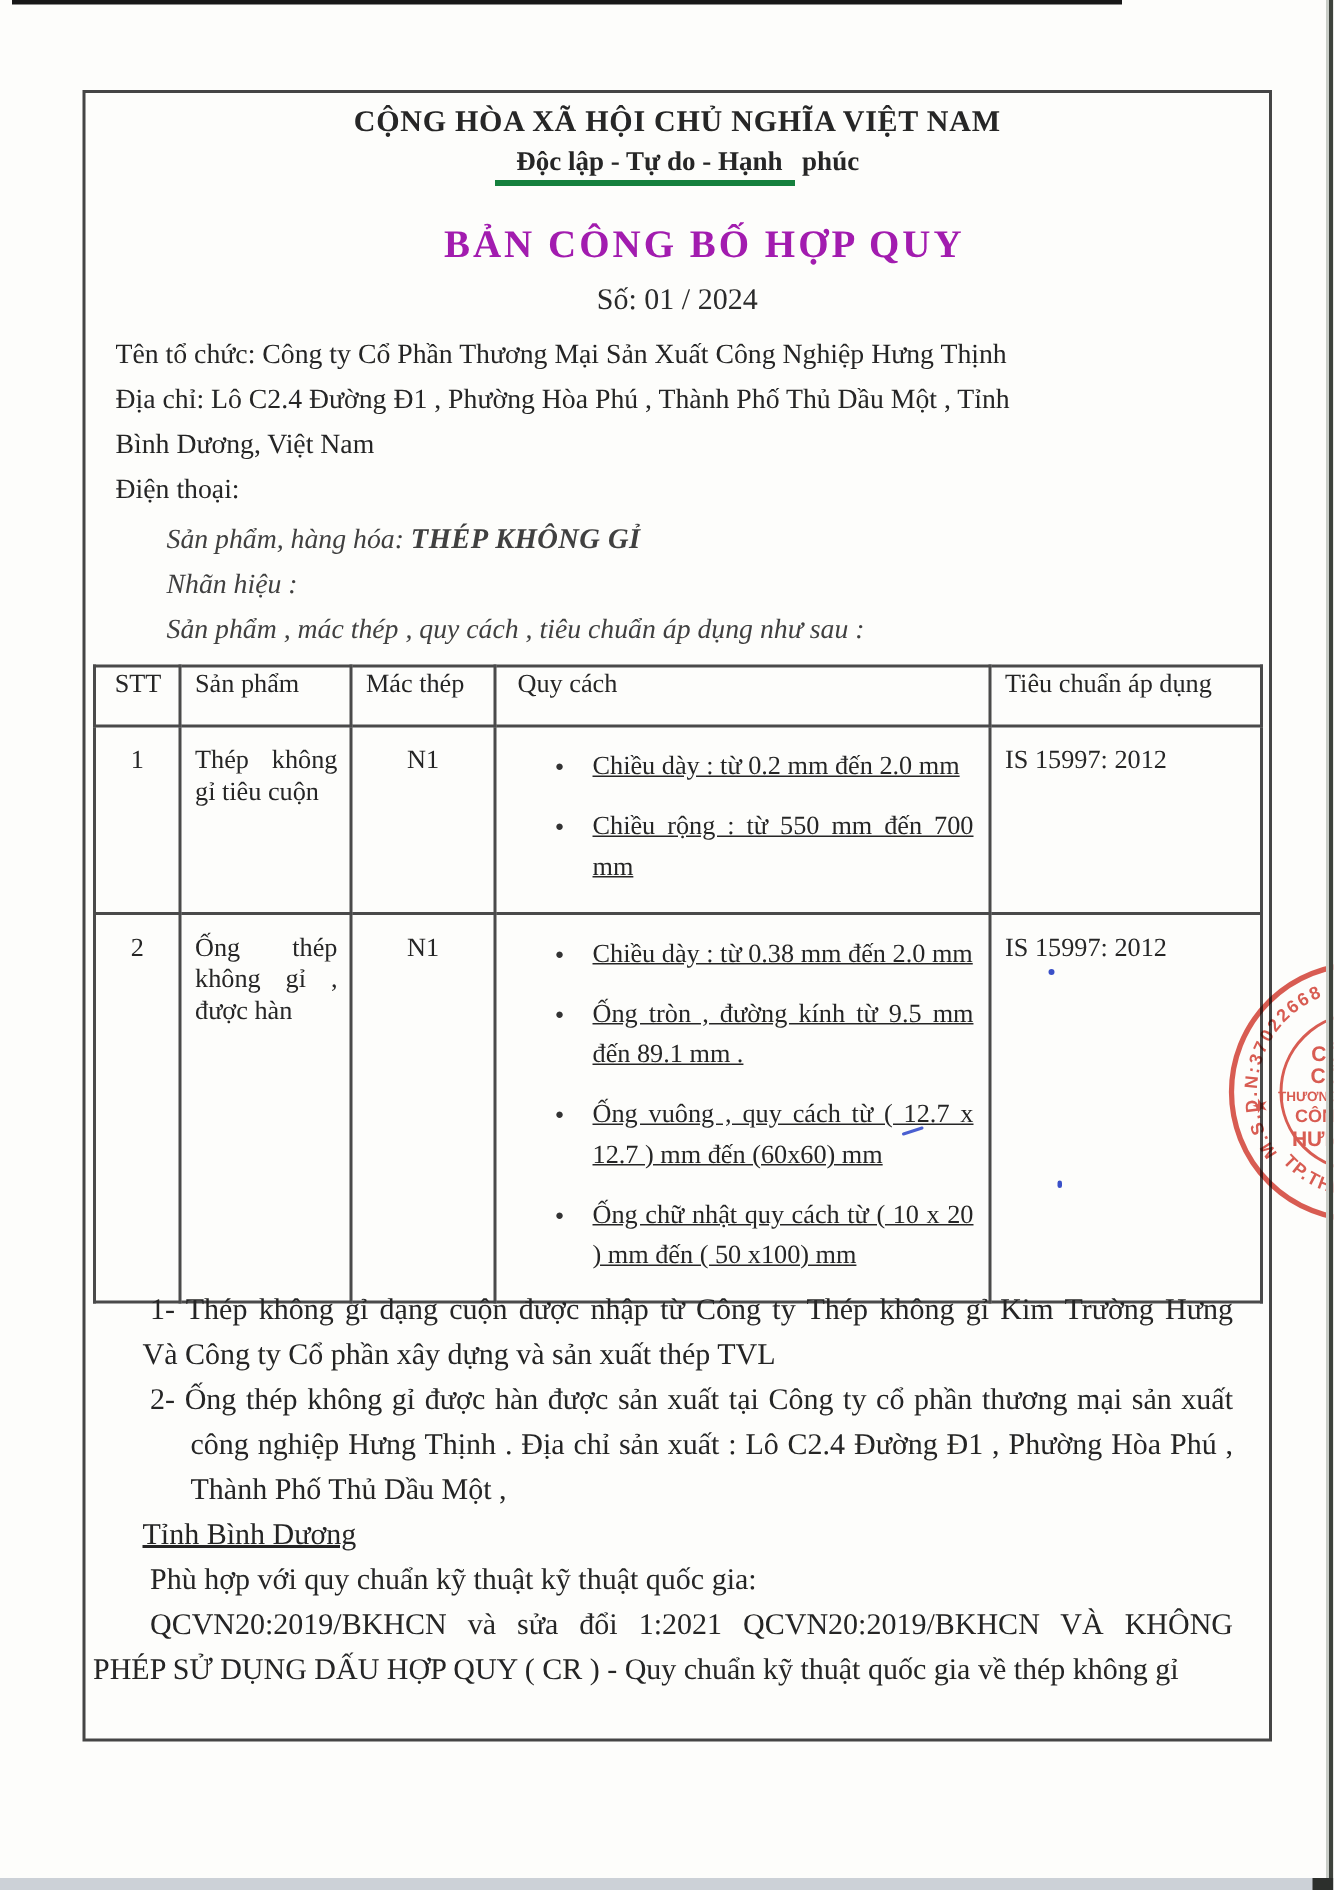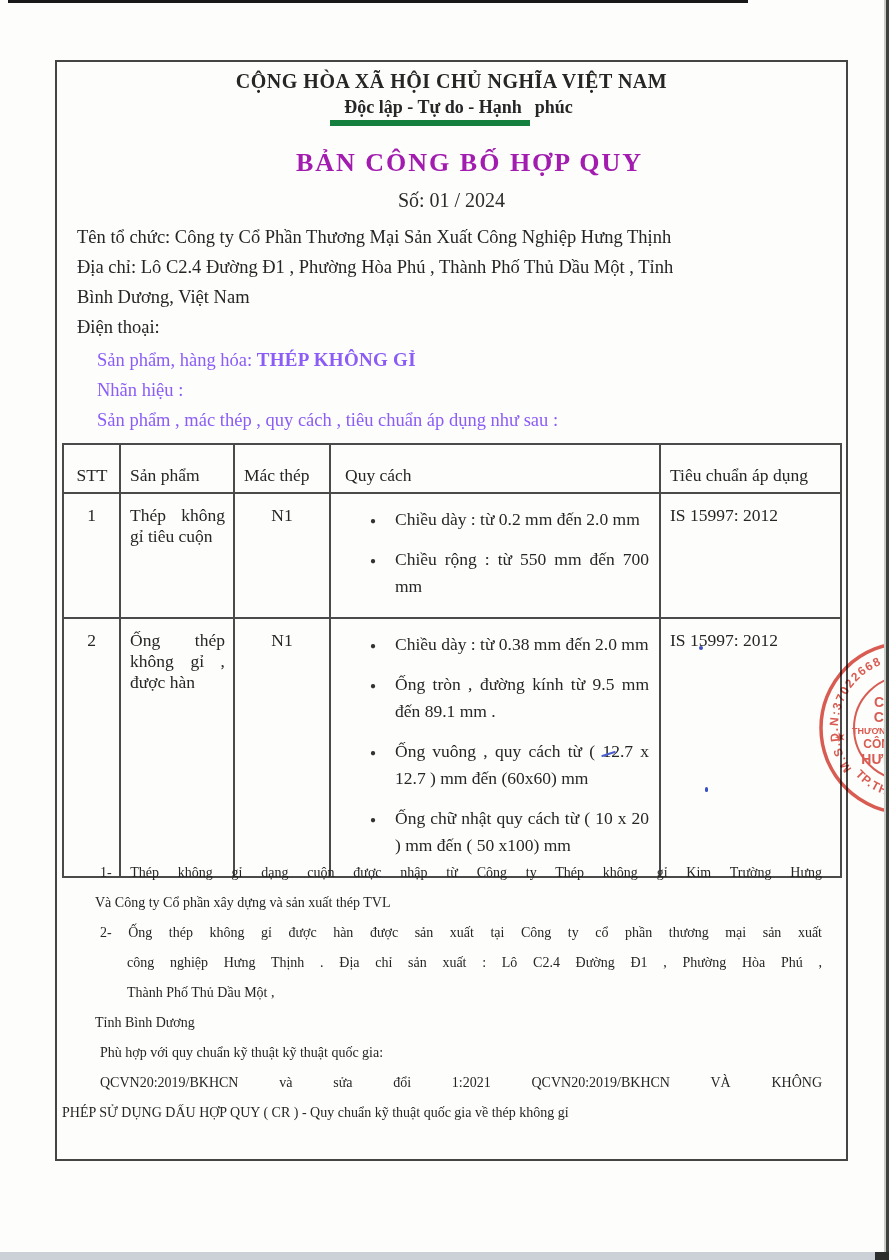--- a/index.html
+++ b/index.html
@@ -16,65 +16,65 @@
 
   
   .frame { position:absolute; left:55px; top:60px; width:793px; height:1101px;
            border:2px solid #454545; background:transparent; }
 
   .center { text-align:center; }
 
   .head-group    { position:absolute; top:8px;  left:0; right:0; }
   .national-line { font-size:20px; font-weight:bold; letter-spacing:.5px; color:#262626; }
   .motto         { font-size:18px; font-weight:bold; margin-top:4px; color:#262626; }
-  .motto .u      { border-bottom:6px solid #15803d; padding:0 8px 2px 14px; display:inline-block; }
+  .motto .u      { border-bottom:4px solid #15803d; padding:0 8px 2px 14px; display:inline-block; }
   .motto .tail   { margin-left:5px; }
 
   .title-group { position:absolute; top:86px; left:0; right:0; }
   .doc-title   { font-size:26px; font-weight:bold; letter-spacing:2px; color:#a21caf;margin-left:36px; }
   .doc-number  { font-size:20px; margin-top:11px; color:#2b2b2b; }
 
   .info-group { position:absolute; top:160px; left:0; right:0; padding:0 30px 0 20px;
                 font-size:18.5px; line-height:30px; color:#252525; }
 
-  .product-group { position:absolute; top:283px; left:0; right:0; padding:0 30px 0 40px;
-                   font-size:18.5px; line-height:30px; color:#8b5cf6; }
+  .product-group { position:absolute; top:283px; left:14px; right:0; padding:0 30px 0 40px;
+                   font-size:18.5px; line-height:30px; color:#404040;font-style:italic; }
   .product-group b { font-size:19px; letter-spacing:.3px; }
 
   
   .tbl-wrap { position:absolute; top:381px; left:5px; }
   table { border-collapse:collapse; table-layout:fixed; width:778px; font-size:17.5px; color:#262626; }
   th, td { border:2px solid #4a4a4a; vertical-align:top; font-weight:normal; text-align:left; }
   col.c-stt  { width:57px; }
   col.c-sp   { width:114px; }
   col.c-mt   { width:96px; }
   col.c-qc   { width:330px; }
   col.c-tc   { width:181px; }
-  thead th { height:40px; padding:20px 8px 6px 9px; }
+  thead th { height:40px; padding:0 8px 6px 9px; }
   th.t-center, td.t-center { text-align:center; }
   td { padding:11px 9px 8px 9px; }
   tr.r1 td { height:100px; }
   tr.r2 td { height:234px; }
   td.cell-product { text-align:justify; padding-right:8px; }
   td.cell-specs { padding:4px 10px 4px 10px; }
   ul.specs { list-style:none; padding-left:24px; }
   ul.specs li { position:relative; padding-left:30px; margin:8px 0 13px 0;
-                text-align:justify; line-height:27px; }
+                text-align:justify; line-height:27px;text-decoration:underline; }
   ul.specs li::before { content:"●"; position:absolute; left:5px; top:1px; font-size:10px; color:#333; }
 
   
   .notes { position:absolute; top:796px; left:0; right:0; padding-right:24px;
-           font-size:14px; line-height:30px; color:#252525; }
+           font-size:20px; line-height:30px; color:#252525; }
   .jl { display:block; text-align:justify; text-align-last:justify; }
   .blk { display:block; }
   .note1 { margin-left:38px; }
   .note1 .l1 { margin-left:5px; }
   .note2 { margin-left:70px; }
   .note2 .l1 { margin-left:-27px; }
-  .province   { margin-left:38px; }
+  .province   { margin-left:38px;text-decoration:underline; }
   .conformity { margin-left:43px; }
   .qcvn { margin-left:5px; }
   .qcvn .l1 { margin-left:38px; }
 
   
   .stamp { position:absolute; left:805px; top:627px; width:202px; height:202px;
            z-index:2; mix-blend-mode:multiply; opacity:.95; }
   .stamp text { fill:#d8544a; font-family:"Liberation Sans","DejaVu Sans",sans-serif; font-weight:bold; }
 
   

